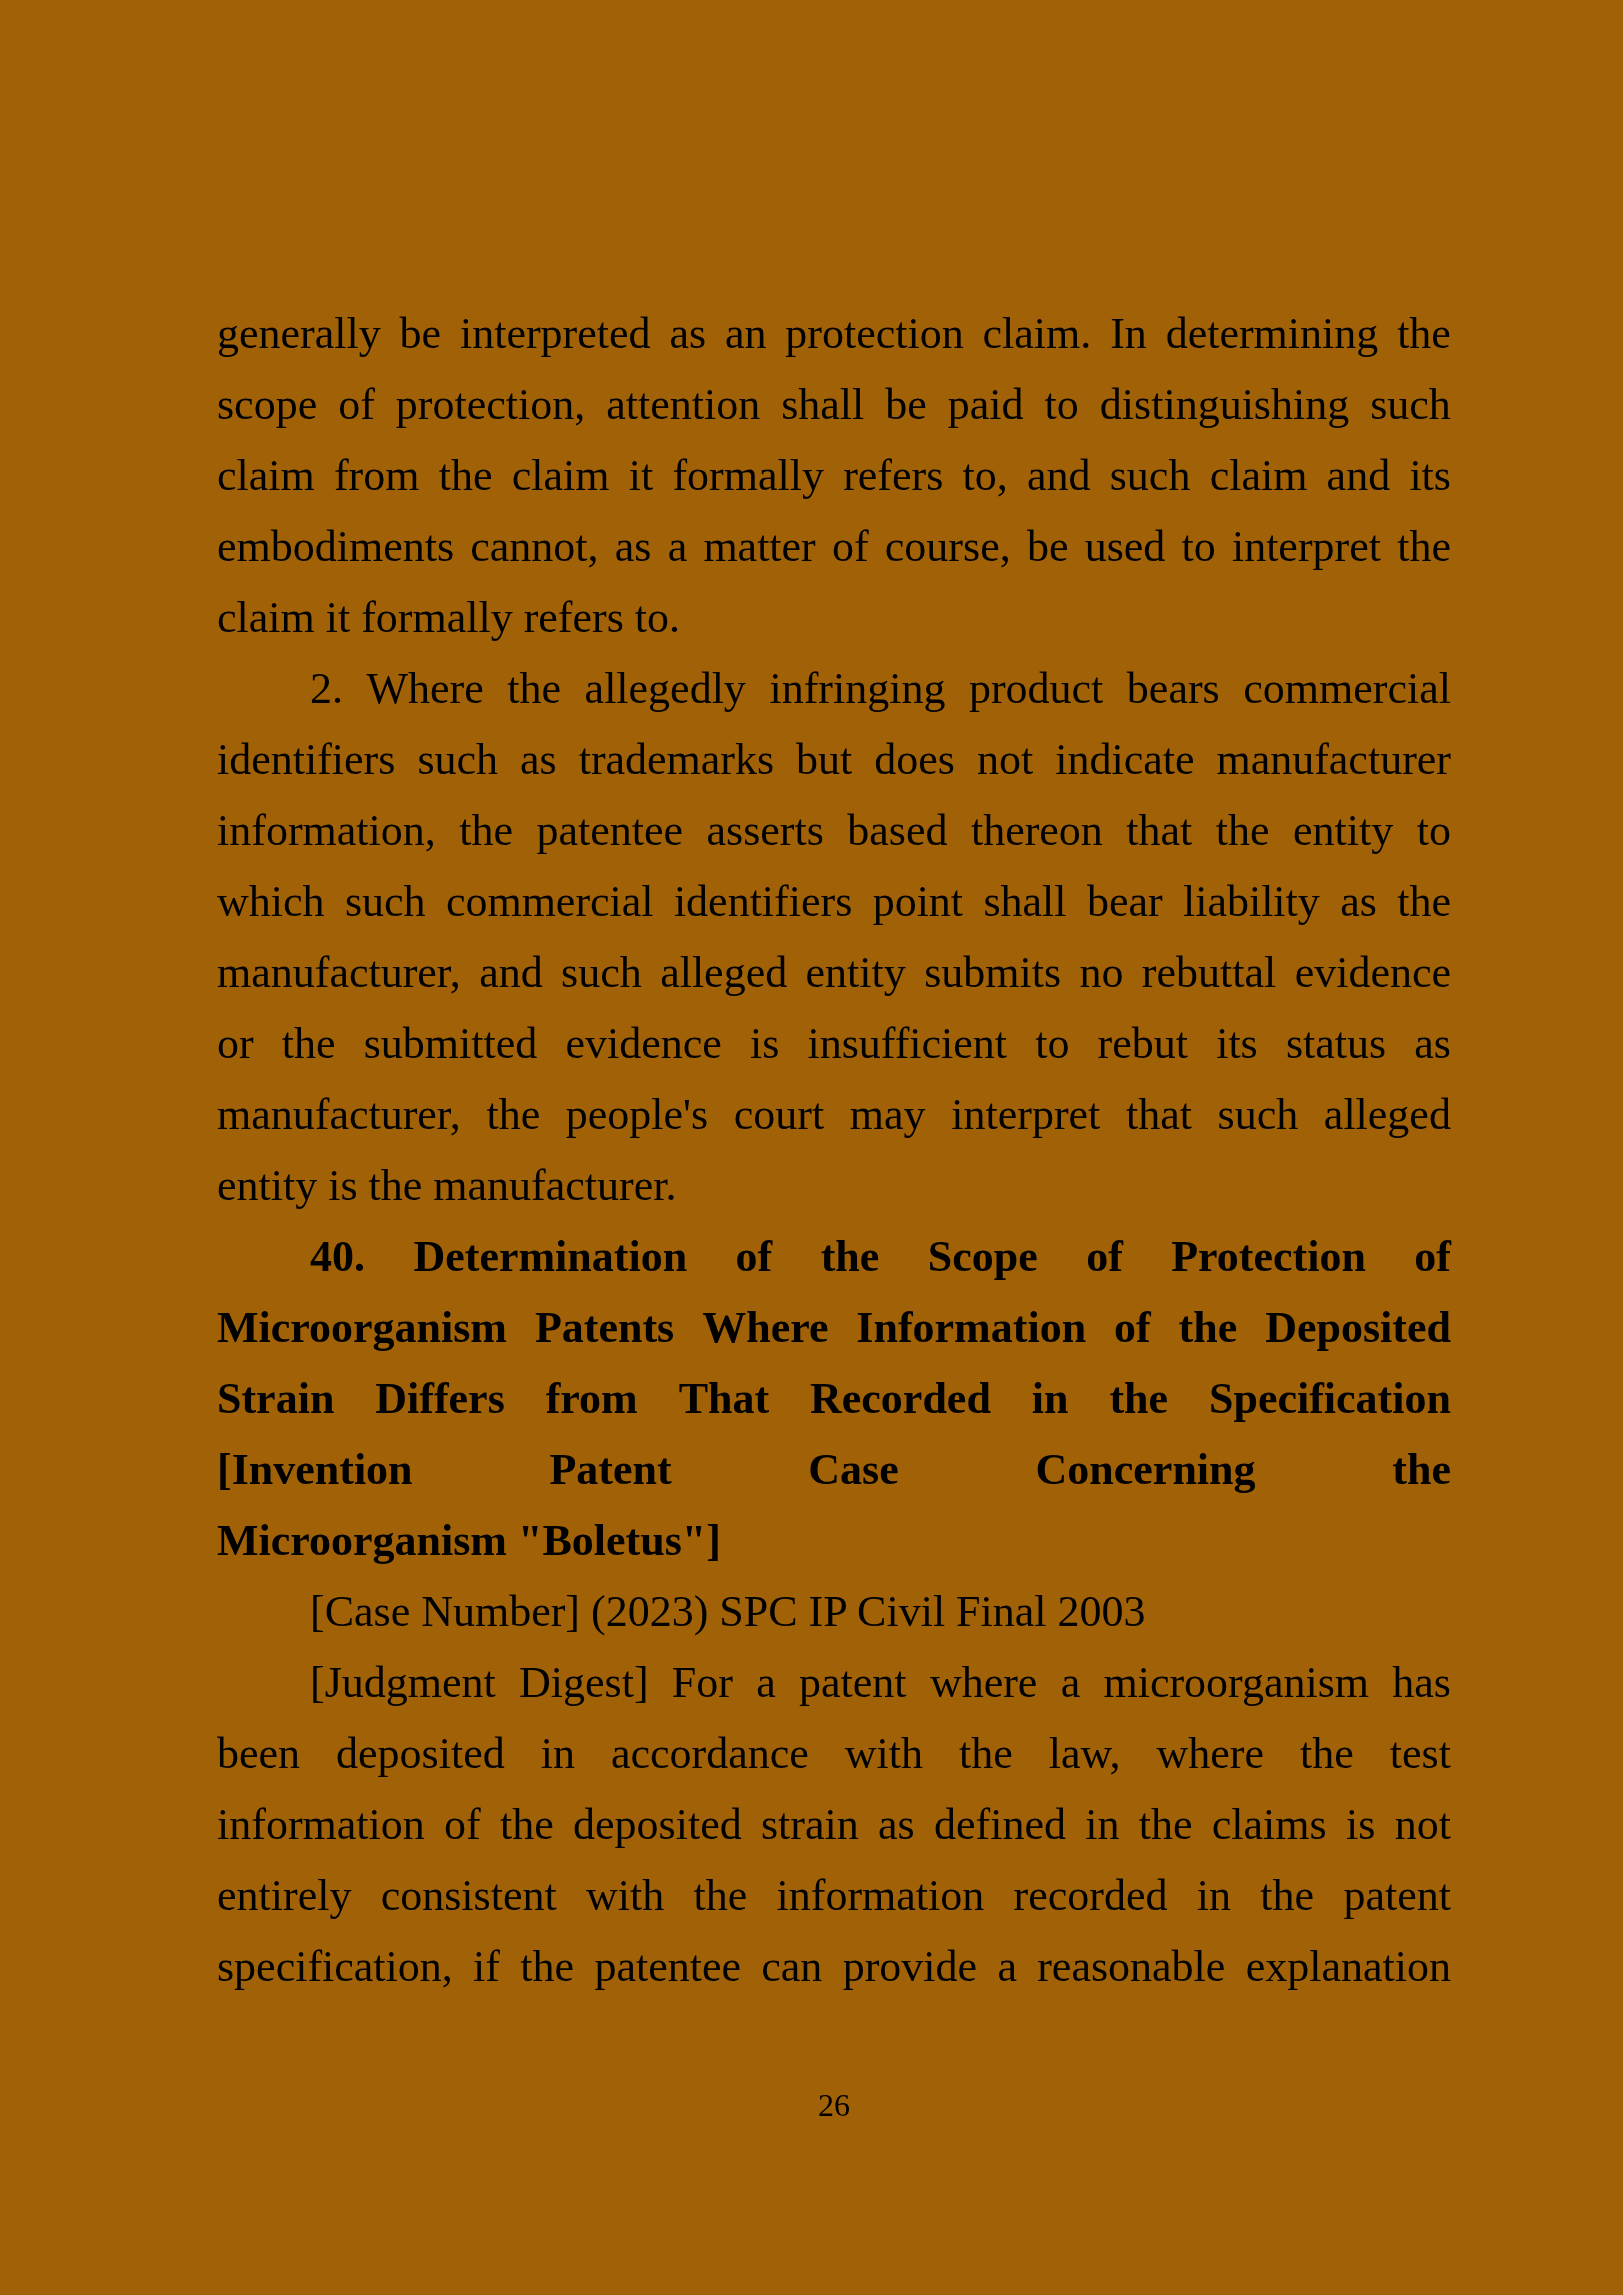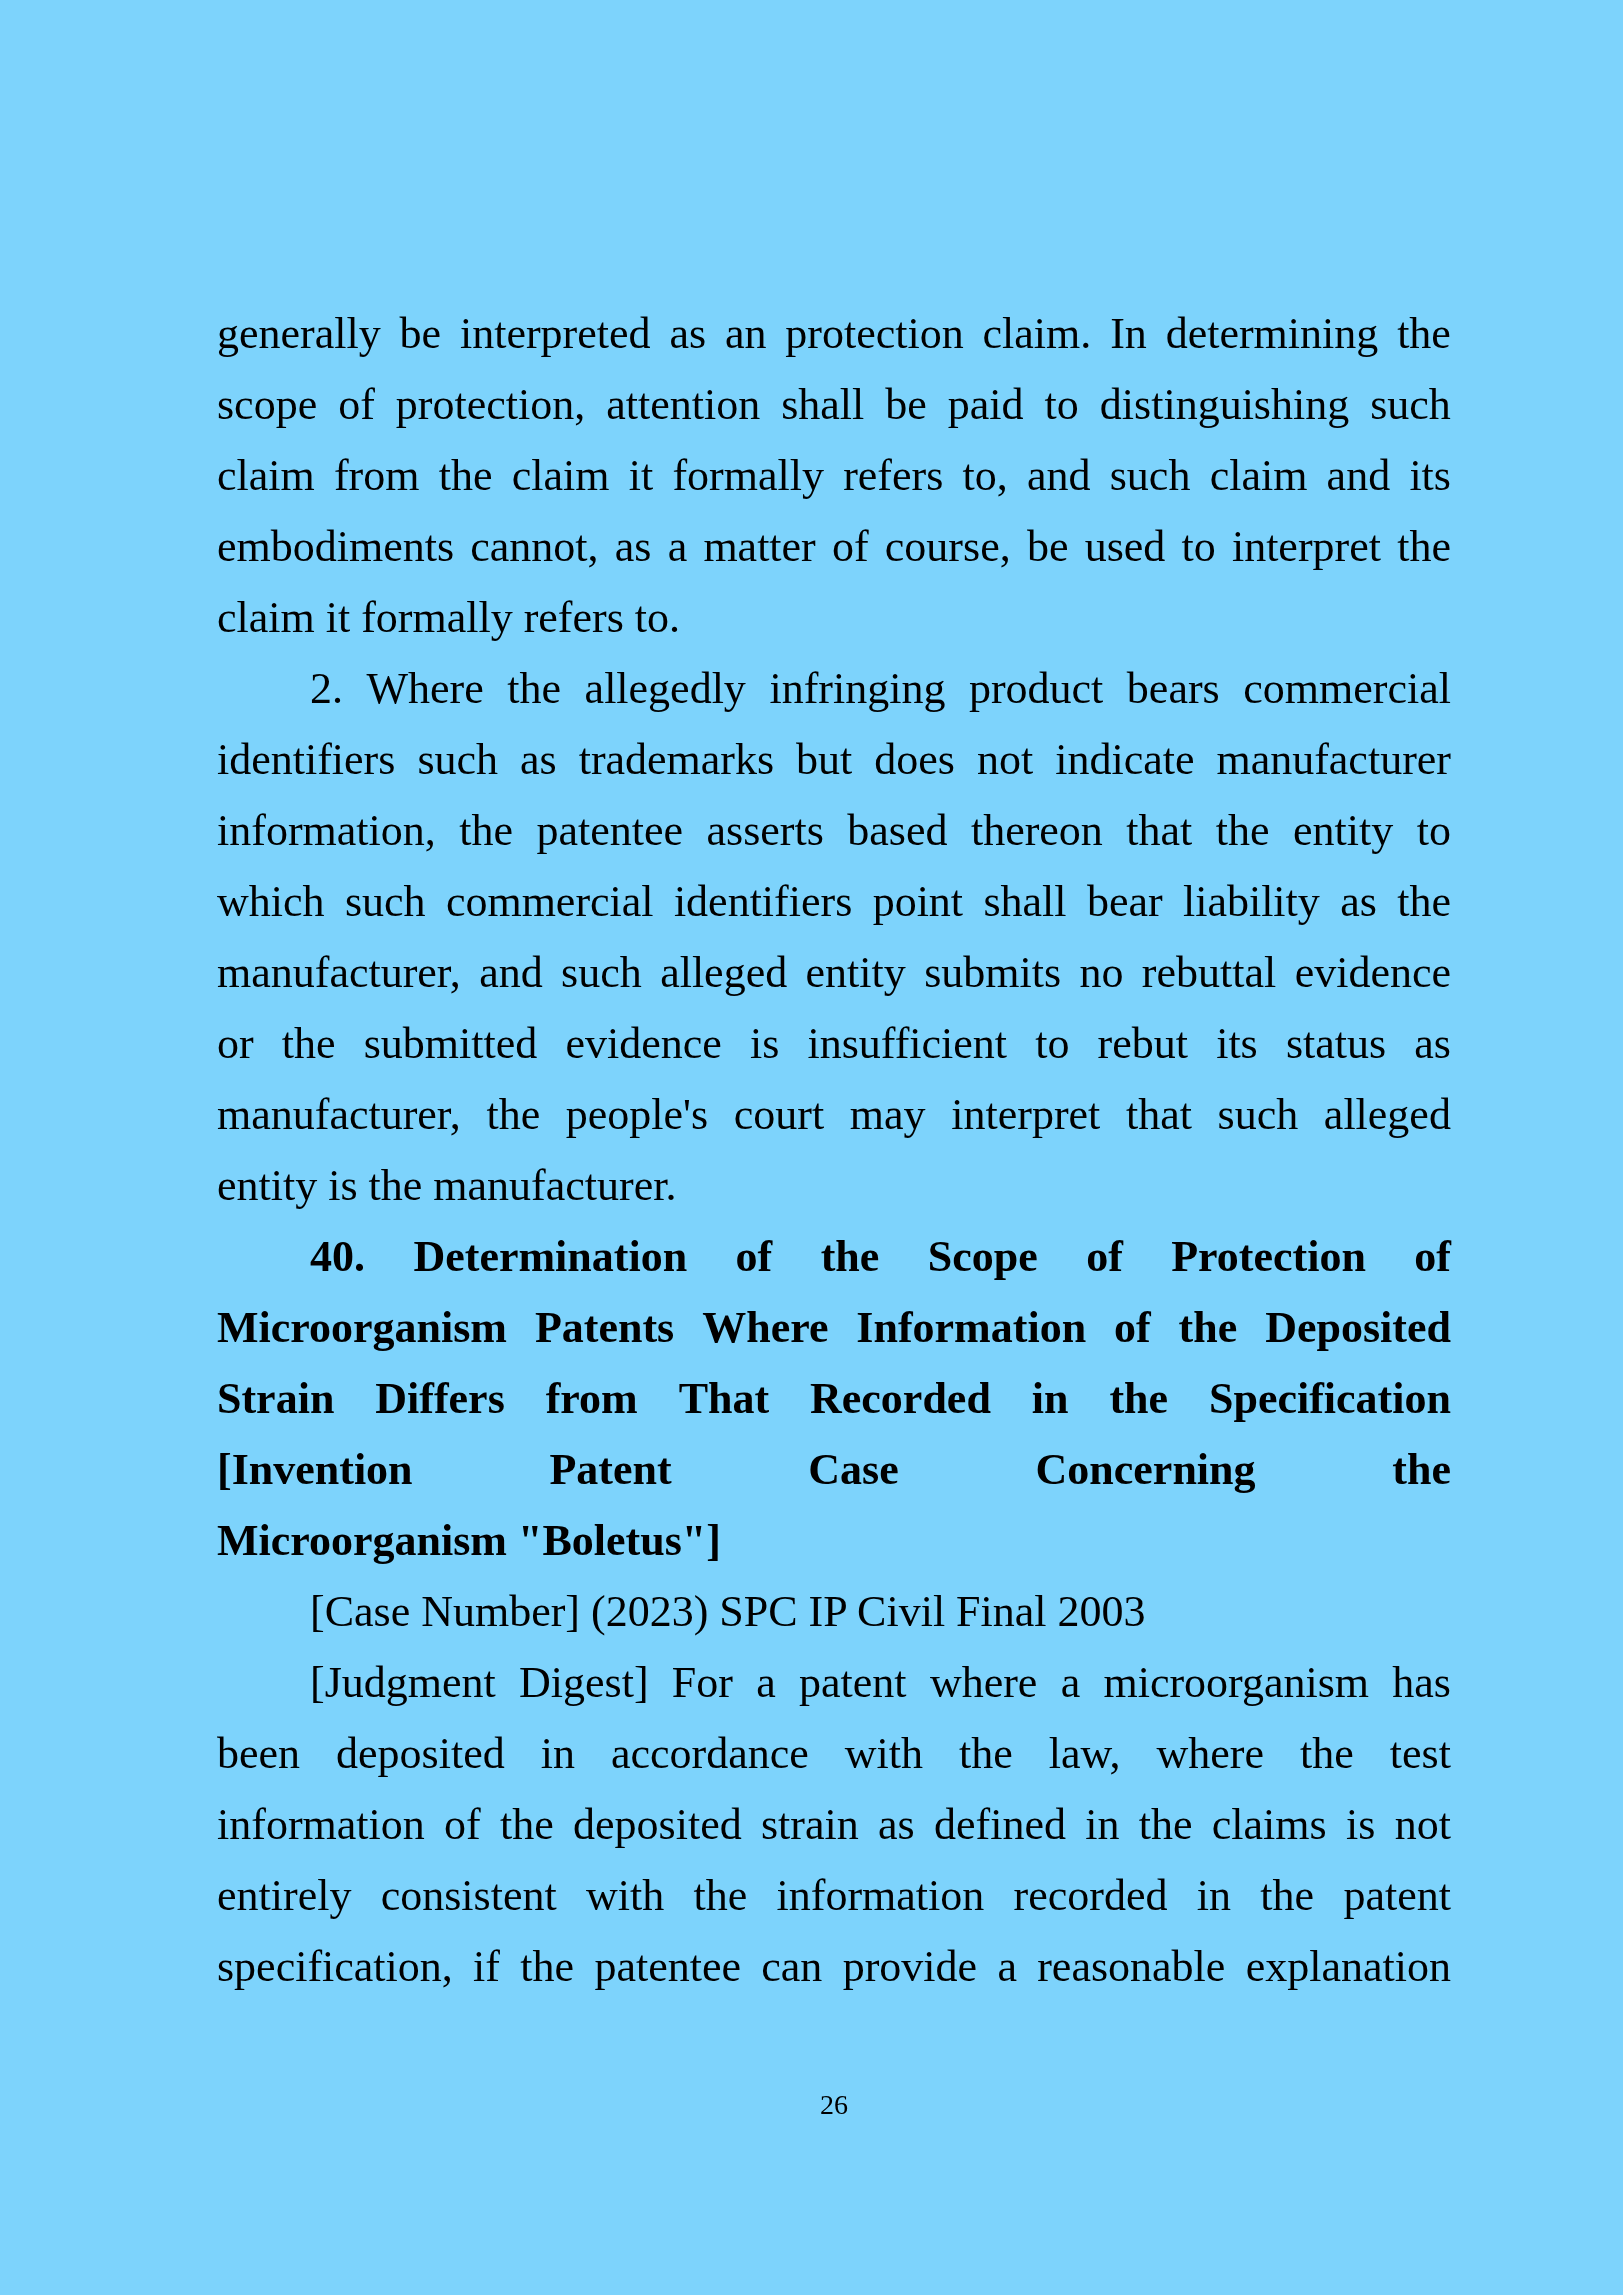--- a/index.html
+++ b/index.html
@@ -4,21 +4,21 @@
 <style>
   html, body {
     margin: 0;
     padding: 0;
     background: #ffffff;
   }
   .page {
     position: relative;
     width: 1623px;
     height: 2295px;
-    background: #7dd3fc;
+    background: #a16207;
     overflow: hidden;
     font-family: "Liberation Serif", "DejaVu Serif", serif;
     color: #000000;
   }
   .text-block {
     position: absolute;
     left: 217px;
     top: 298px;
     width: 1234px;
   }
@@ -44,21 +44,21 @@
   }
   .line.bold {
     font-weight: 700;
   }
   .page-number {
     position: absolute;
     left: 217px;
     top: 2088px;
     width: 1234px;
     text-align: center;
-    font-size: 28px;
+    font-size: 32px;
     line-height: 34px;
     color: #000000;
   }
 </style>
 </head>
 <body>
 
 <div class="page">
   <div class="text-block">
       <div class="line justify">

